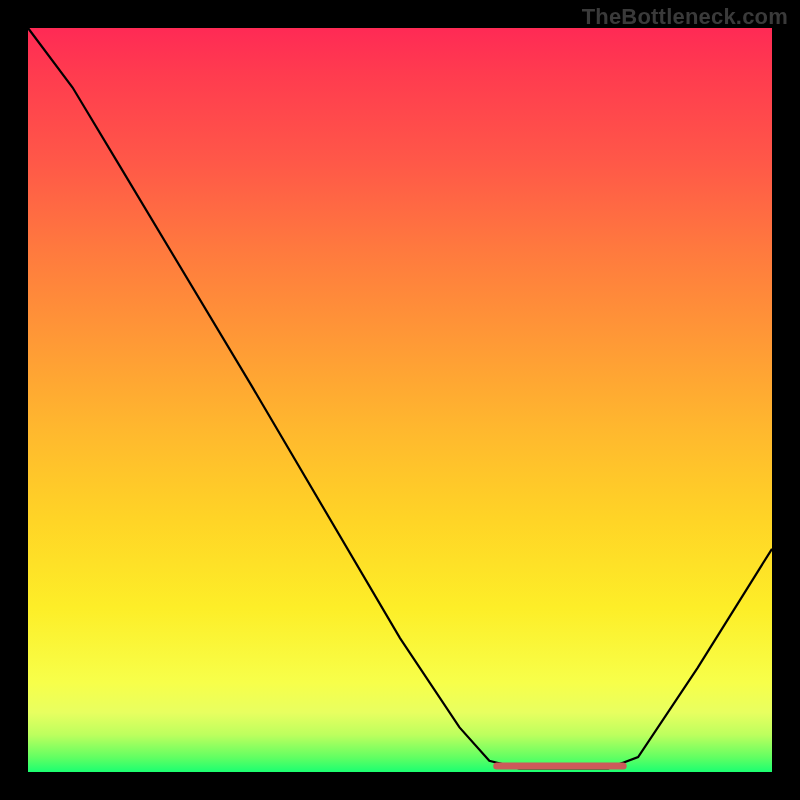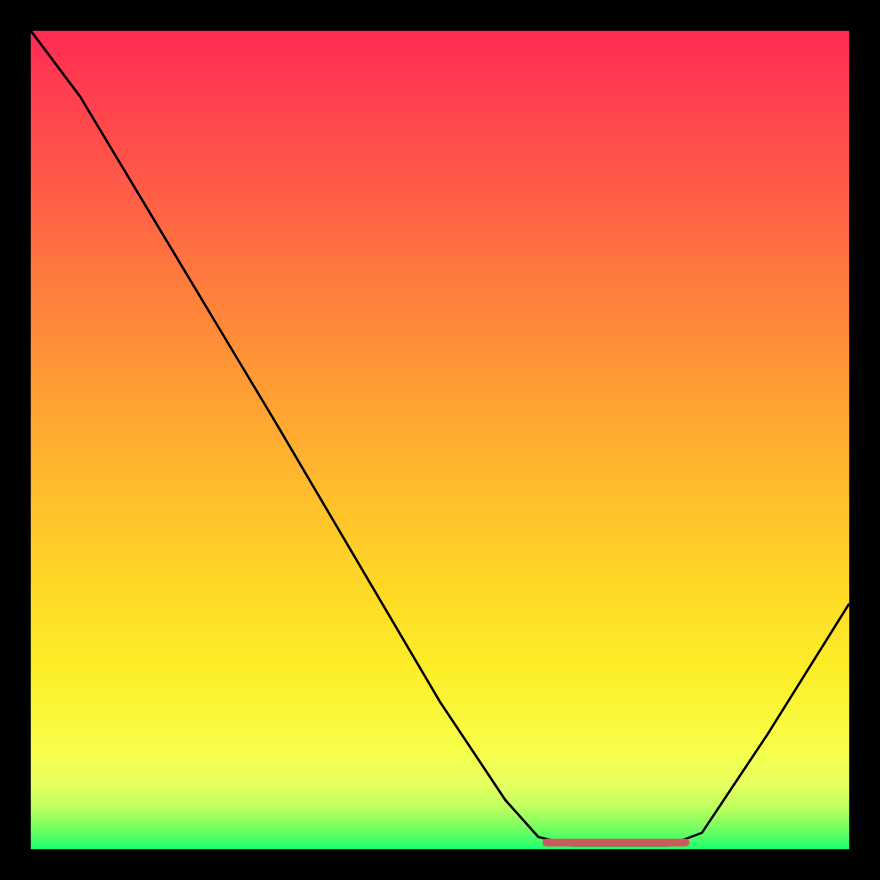--- a/index.html
+++ b/index.html
@@ -60,13 +60,14 @@
 </head>
 <body>
 
 <div class="frame">
   <div class="plot">
     <svg class="curve" viewBox="0 0 744 744" preserveAspectRatio="none">
       <path d="M0.0 0.0 L44.6 59.5 L89.3 133.9 L223.2 357.1 L372.0 610.1 L431.5 699.4 L461.3 732.8 L491.0 740.3 L580.3 740.3 L610.1 729.1 L669.6 639.8 L744.0 520.8" id="curve-path" fill="none" stroke="#000000" stroke-width="2.2"></path>
       <path d="M468.7 738.0 L595.2 738.0" id="underline-path" fill="none" stroke="#cc5a5a" stroke-width="7" stroke-linecap="round"></path>
     </svg>
   </div>
+  <div class="watermark">TheBottleneck.com</div>
 </div>
 
 </body></html>

